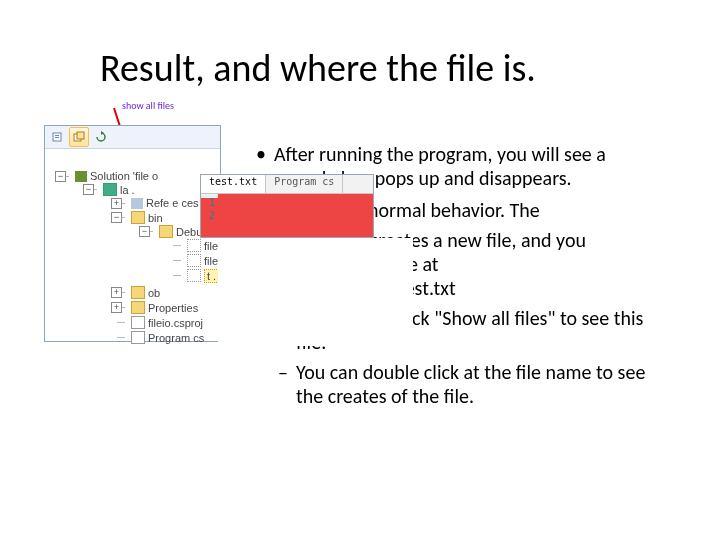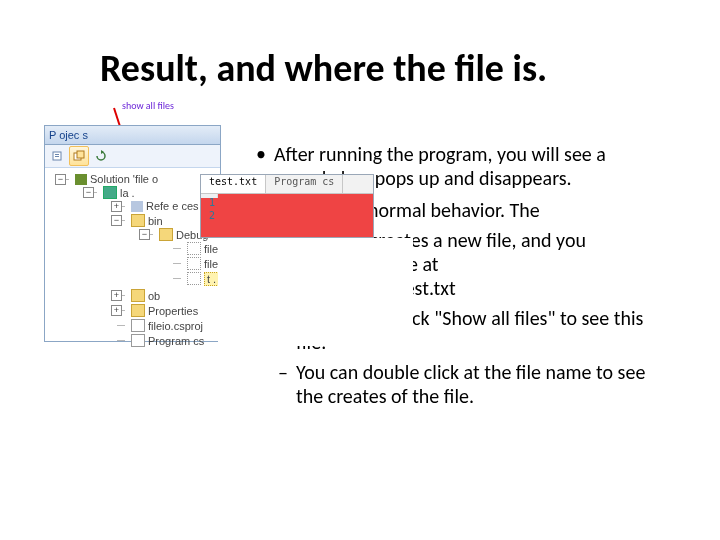--- a/index.html
+++ b/index.html
@@ -1,28 +1,28 @@
 <!DOCTYPE html>
 <html><head>
 <meta charset="utf-8">
 <style>
   html,body{margin:0;padding:0;width:720px;height:540px;background:#fff;font-family:Calibri,Arial,sans-serif;color:#000;overflow:hidden}
   .slide{position:relative;width:720px;height:540px}
-  .title{position:absolute;left:100px;top:45px;font-size:38px;font-weight:700;letter-spacing:0px}
+  .title{position:absolute;left:100px;top:45px;font-size:38px;font-weight:400;letter-spacing:0px}
   .anno{position:absolute;left:122px;top:99px;font-size:10px;color:#6d28d9}
   .arrow{position:absolute;left:113px;top:108px;width:2px;height:36px;background:#d00;transform:rotate(-18deg);transform-origin:top}
   .arrow:before{content:"";position:absolute;left:-4px;bottom:-1px;border:4px solid transparent;border-top:8px solid #d00}
   
   .panel{position:absolute;left:44px;top:125px;width:175px;height:215px;border:1px solid #8ba6c5;background:#fff;font-family:Tahoma,Arial,sans-serif;font-size:11px}
   .panel-title{background:linear-gradient(#e3ecf7,#c4d6ed);border-bottom:1px solid #8ba6c5;height:18px;line-height:18px;padding:0 4px;color:#15428b;filter:blur(0.3px)}
   .panel-tool{background:#eef3fb;height:22px;border-bottom:1px solid #c4d6ed;display:flex;align-items:center;gap:2px;padding:0 2px}
   .tbtn{width:18px;height:18px;border:1px solid transparent;display:flex;align-items:center;justify-content:center;border-radius:2px}
   .tbtn.hi{border-color:#f2c05a;background:linear-gradient(#fff6dc,#ffe39a)}
   .tbtn svg{display:block}
-  .tree{padding:4px 2px;color:#444;filter:blur(0.4px)}
+  .tree{padding:20px 2px;color:#444;filter:blur(0.4px)}
   .tree ul{list-style:none;margin:0;padding-left:14px}
   .tree li{position:relative;padding:1px 0 1px 14px;white-space:nowrap}
   .tree li:before{content:"";position:absolute;left:0;top:7px;width:8px;height:1px;background:#b8b8b8}
   .tree li.node:after{content:"";position:absolute;left:-6px;top:2px;width:9px;height:9px;border:1px solid #888;background:#fff;font-size:9px}
   .tree li.node.exp:after{content:"−";text-align:center;line-height:8px}
   .tree li.node.col:after{content:"+";text-align:center;line-height:8px}
   .ic{display:inline-block;width:12px;height:11px;margin-right:3px;vertical-align:-2px}
   .ic-sln{background:#6a8f2f}
   .ic-proj{background:#4a8;border:1px solid #2a6}
   .ic-fld{background:#f5d77a;border:1px solid #caa437}
@@ -50,21 +50,20 @@
 </head>
 <body>
 <div class="slide">
 
 <div class="title">Result, and where the file is.</div>
 
 <div class="anno">show all files</div>
 <div class="arrow"></div>
 
 <div class="panel">
-  <div class="panel-title">P ojec s</div>
   <div class="panel-tool">
     <div class="tbtn">
       <svg width="12" height="12">
             <rect x="2" y="2" width="8" height="8" fill="#fff" stroke="#6b86ad"></rect>
             <rect x="4" y="4" width="4" height="1" fill="#6b86ad"></rect>
             <rect x="4" y="6" width="4" height="1" fill="#6b86ad"></rect>
           </svg>
     </div>
     <div class="tbtn hi">
       <svg width="12" height="12">

